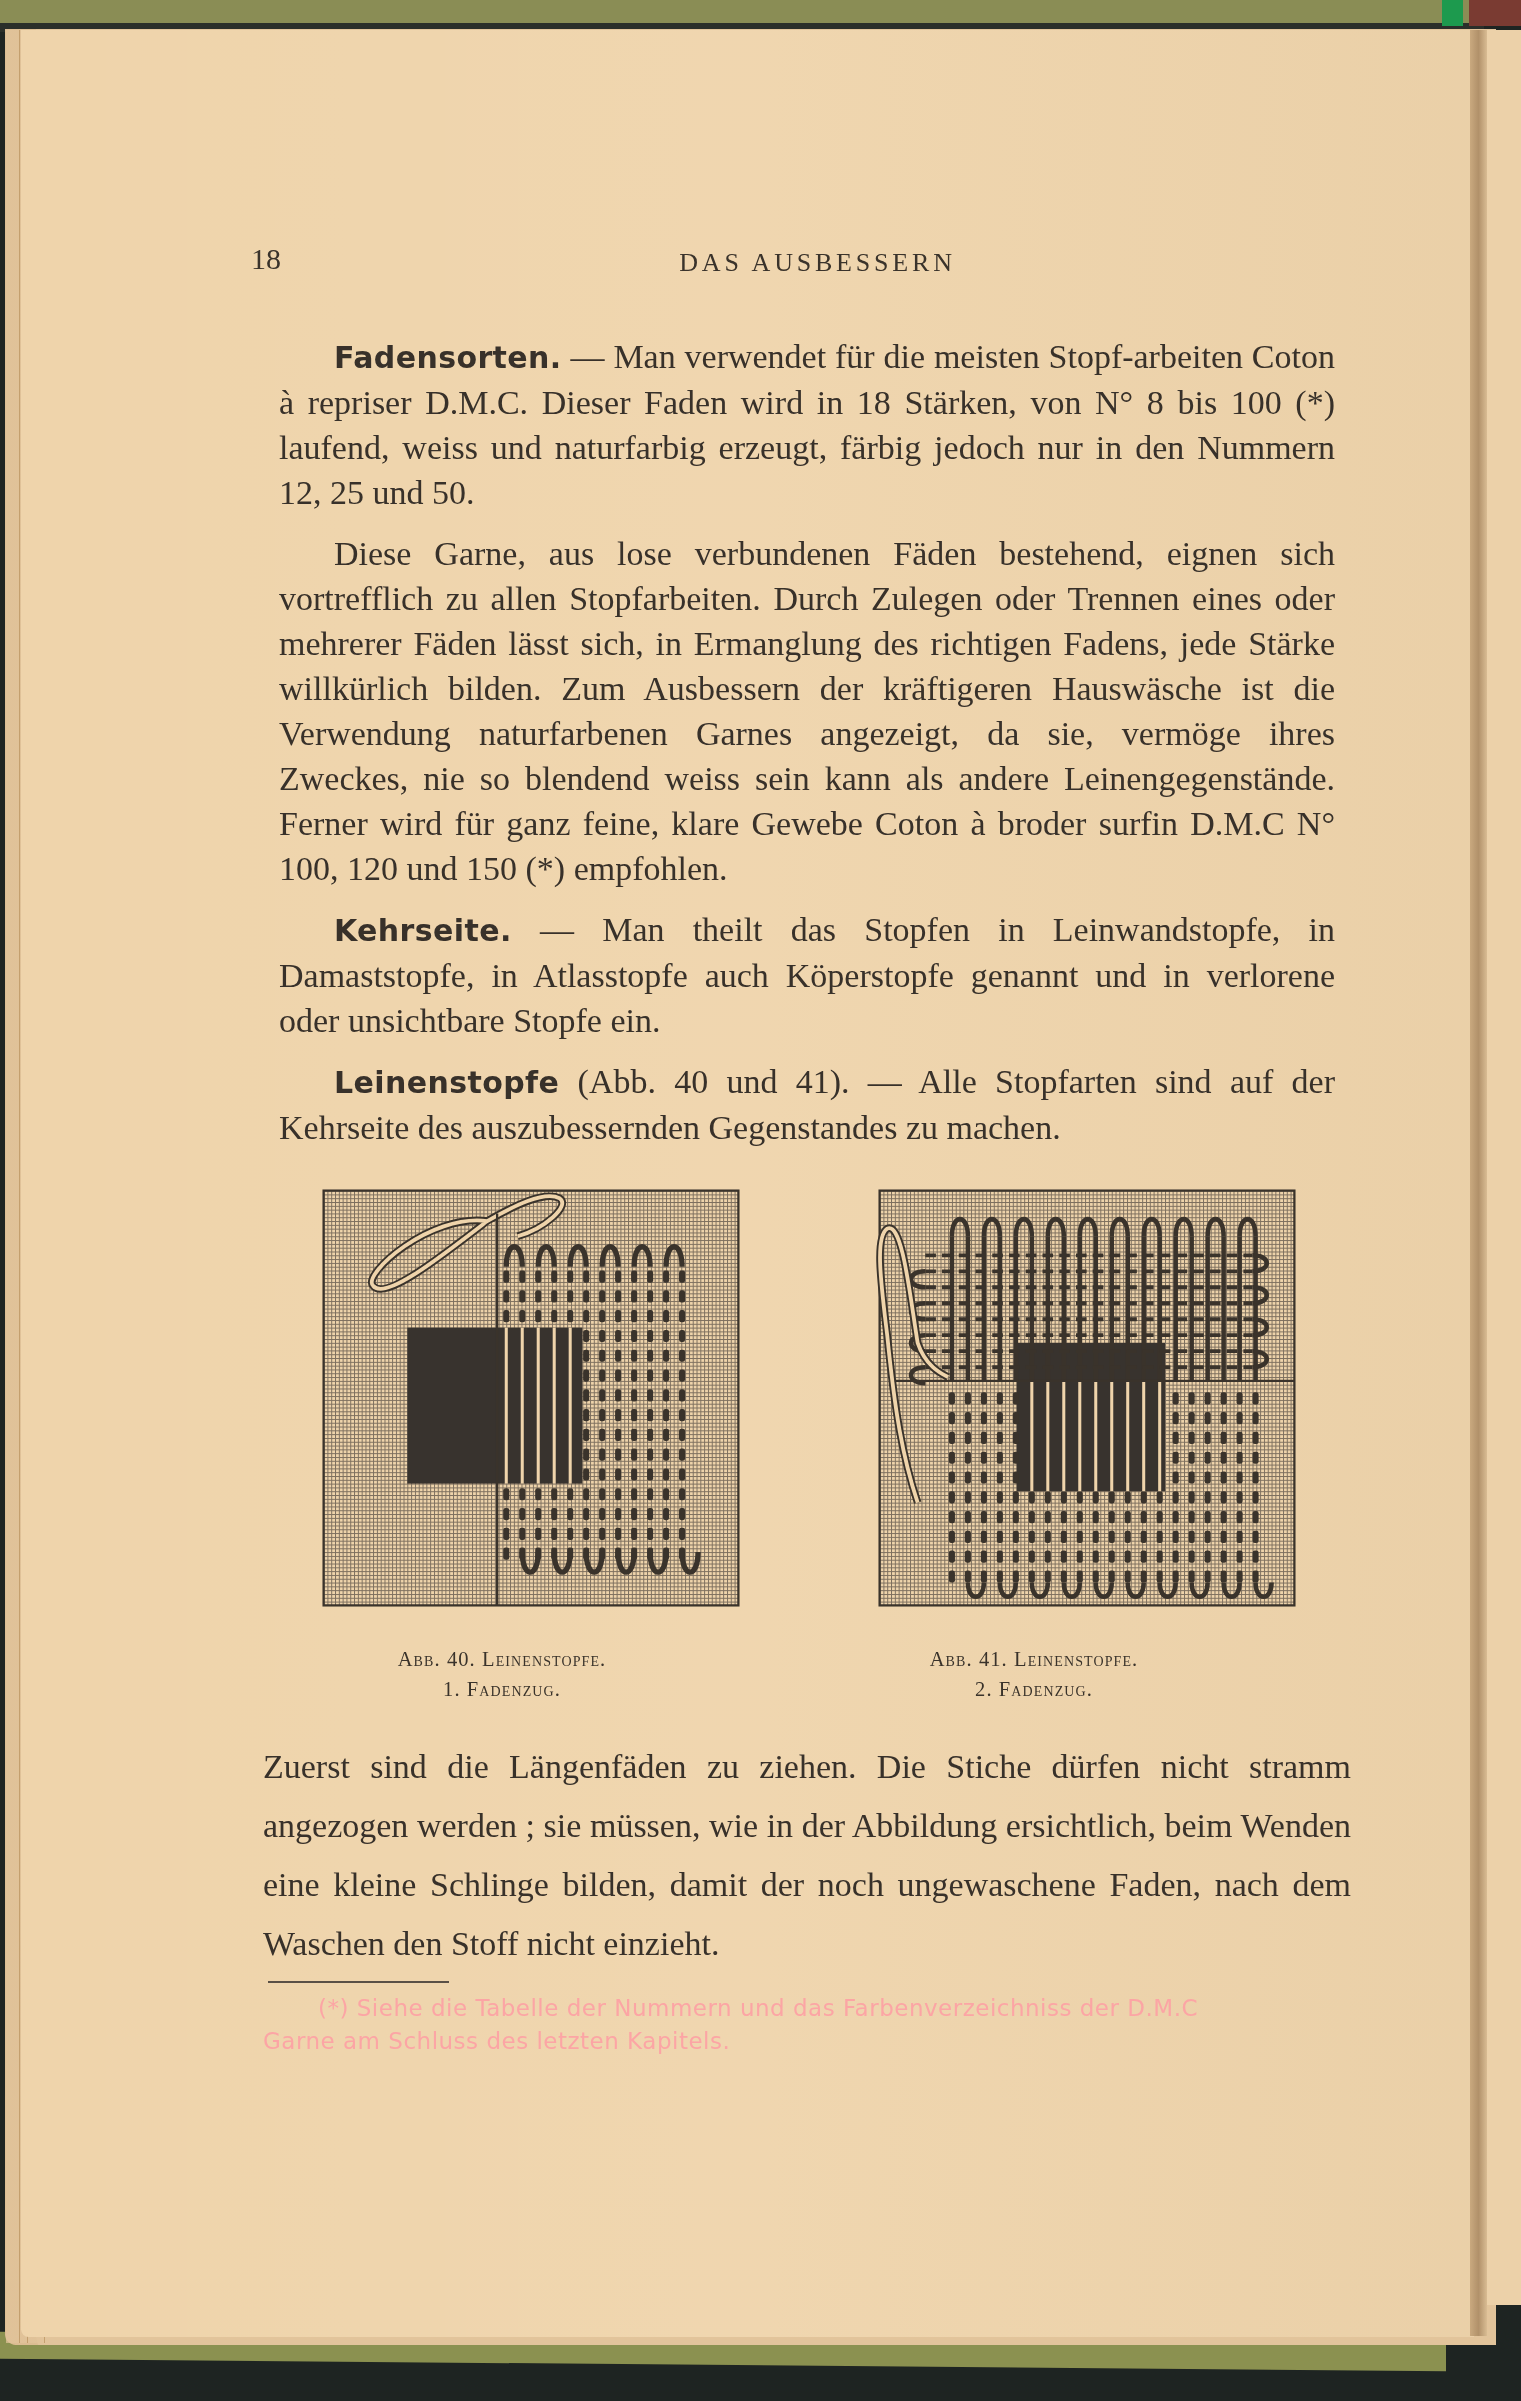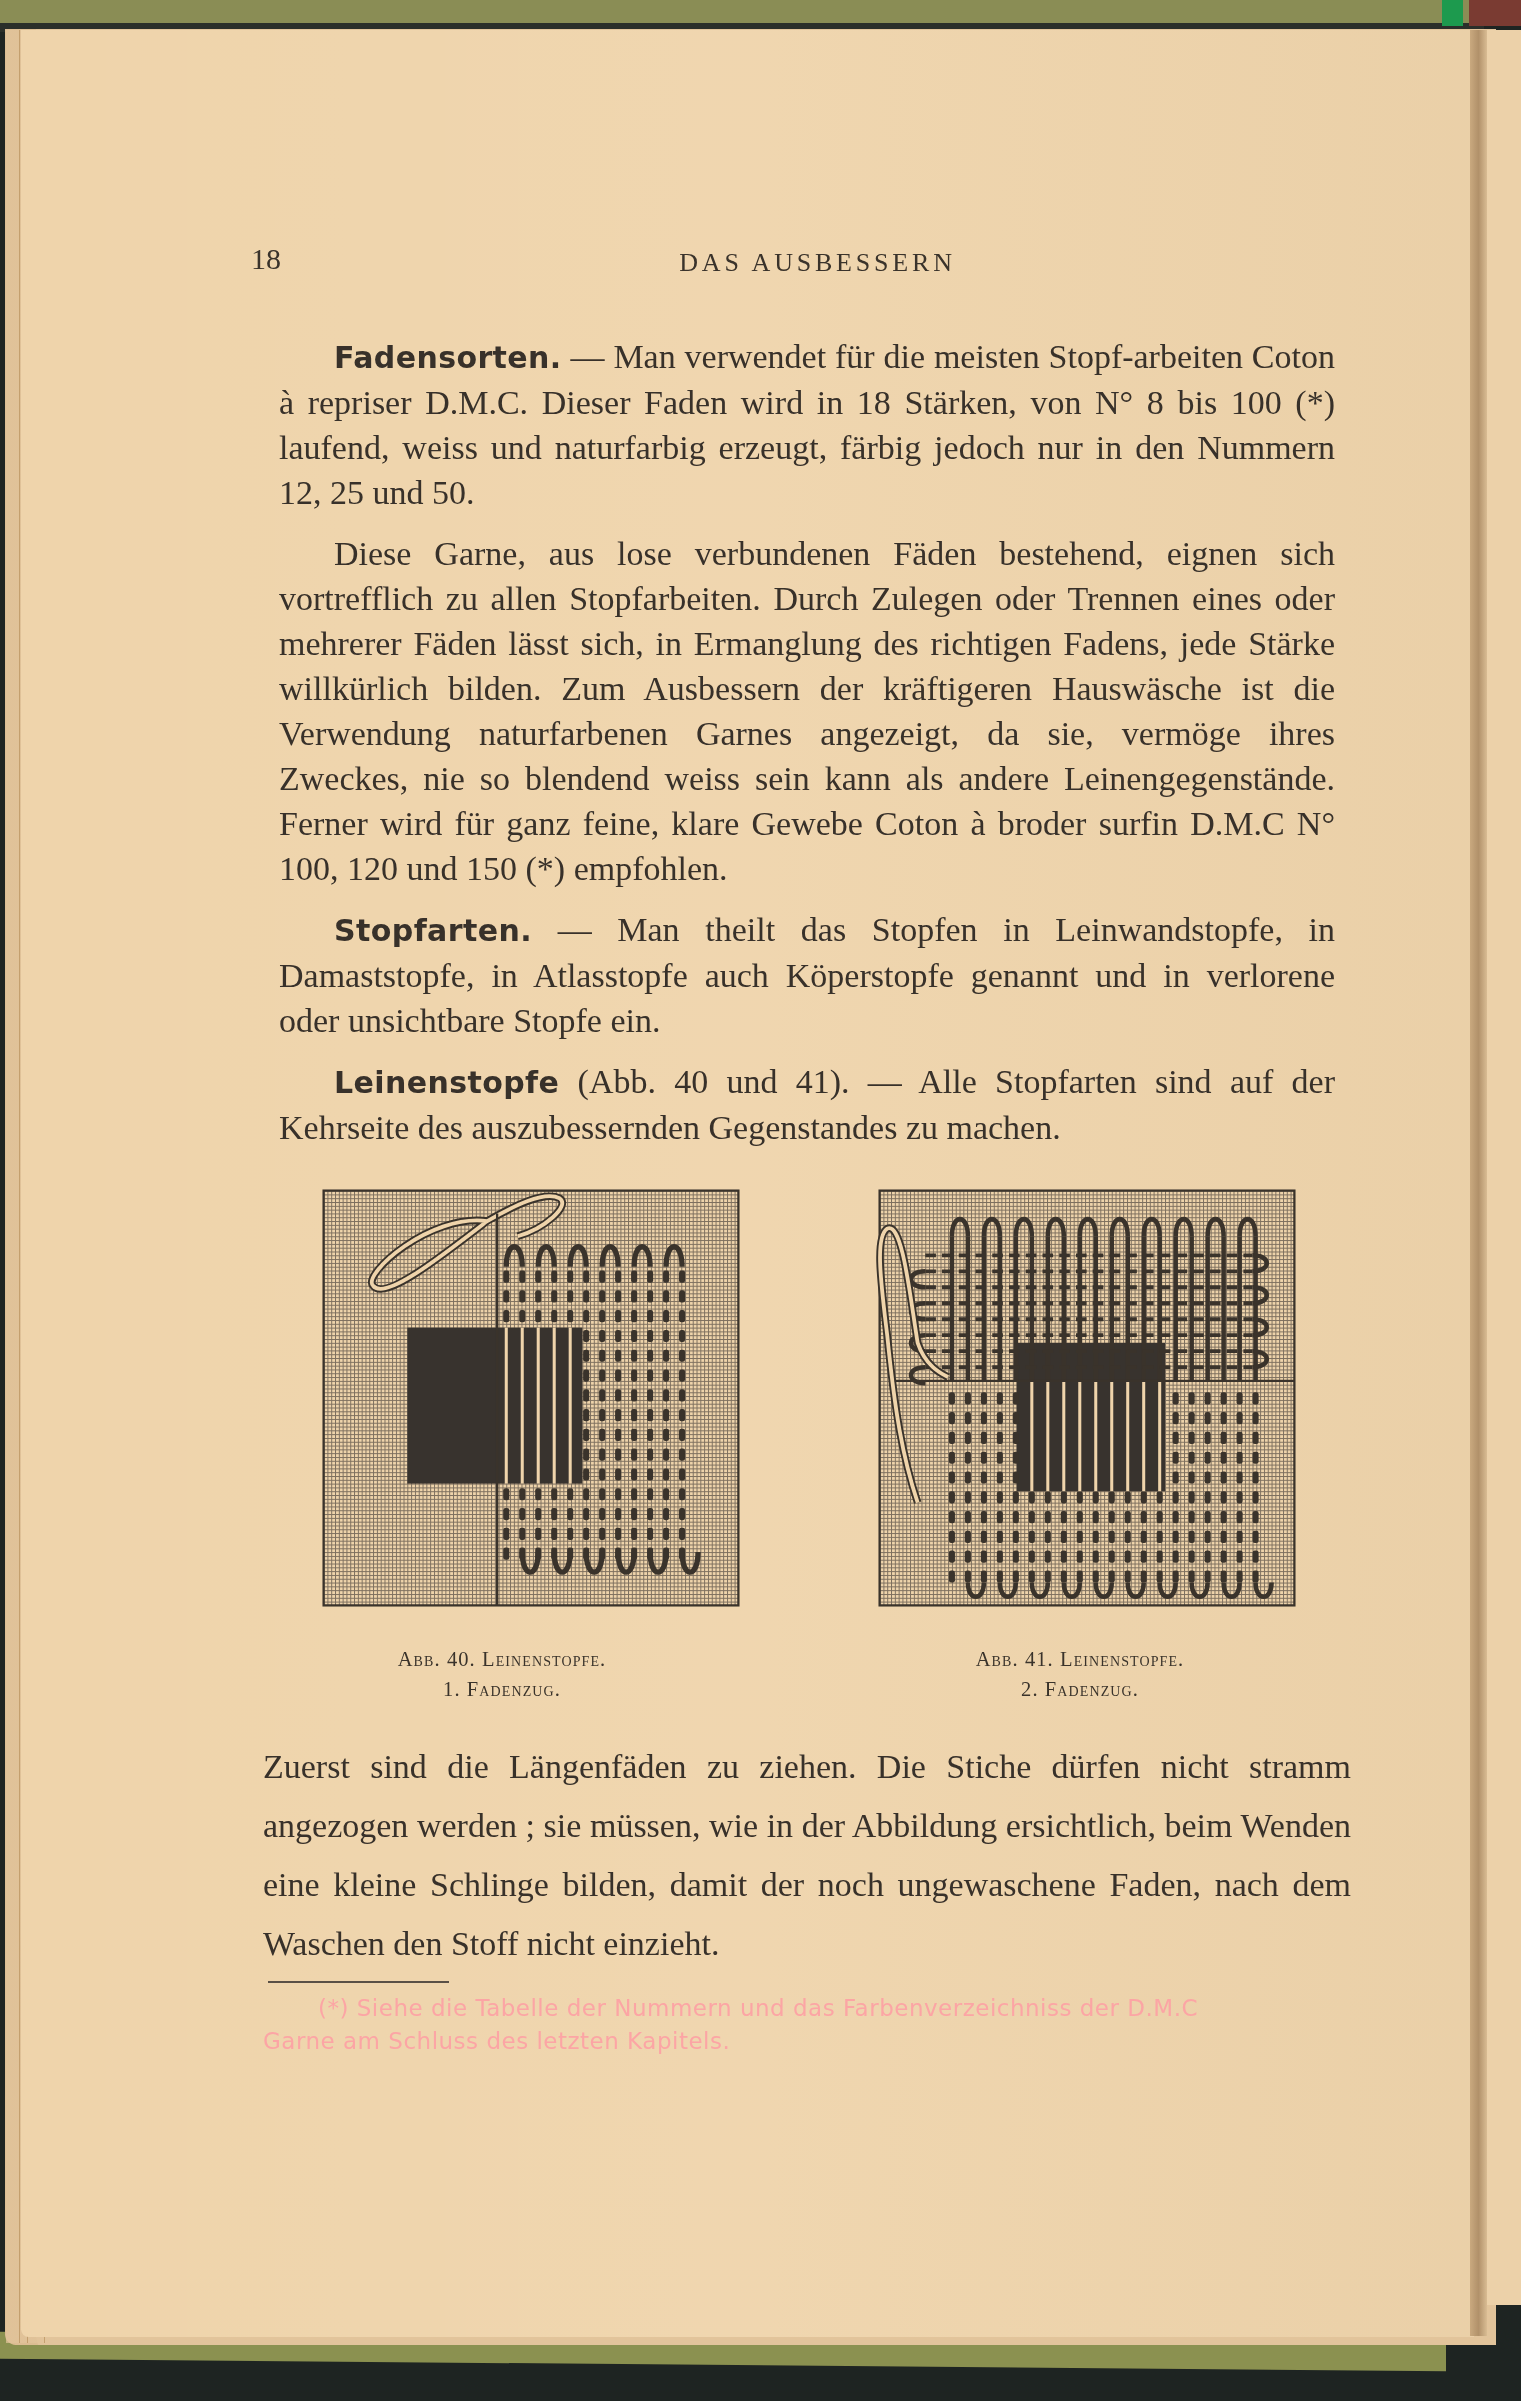--- a/index.html
+++ b/index.html
@@ -80,21 +80,21 @@
   .fig { position:absolute; width:430px; height:430px; }
   .fig.f1 { left:53px; top:0; }
   .fig.f2 { left:609px; top:0; }
   .fig svg { width:100%; height:100%; display:block; }
   .caption {
     position:absolute; top:1644px; width:396px; text-align:center;
     color:#3a332b; font-size:20.5px; line-height:30px; letter-spacing:1.1px;
     font-variant:small-caps;
   }
   .caption.c1 { left:304px; }
-  .caption.c2 { left:882px; }
+  .caption.c2 { left:836px; }
   .body-text-2 {
     position:absolute; left:263px; top:1737px; width:1088px;
     color:#38312a; font-size:34px; line-height:59px; text-align:justify;
   }
   .body-text-2 p { margin:0; }
   .fn-rule {
     position:absolute; left:268px; top:1981px; width:181px; height:2.3px;
     background:#5a5046;
   }
   .footnote {
@@ -121,21 +121,21 @@
 <div class="right-sliver"></div>
 
 <div class="running-head">
   <span class="folio">18</span>
   <div class="head-title">DAS AUSBESSERN</div>
 </div>
 
 <div class="body-text">
   <p class="ind"><span class="lead">Fadensorten.</span><span> — Man verwendet für die meisten Stopf-arbeiten Coton à repriser D.M.C. Dieser Faden wird in 18 Stärken, von N° 8 bis 100 (*) laufend, weiss und naturfarbig erzeugt, färbig jedoch nur in den Nummern 12, 25 und 50.</span></p>
   <p class="ind">Diese Garne, aus lose verbundenen Fäden bestehend, eignen sich vortrefflich zu allen Stopfarbeiten. Durch Zulegen oder Trennen eines oder mehrerer Fäden lässt sich, in Ermanglung des richtigen Fadens, jede Stärke willkürlich bilden. Zum Ausbessern der kräftigeren Hauswäsche ist die Verwendung naturfarbenen Garnes angezeigt, da sie, vermöge ihres Zweckes, nie so blendend weiss sein kann als andere Leinengegenstände. Ferner wird für ganz feine, klare Gewebe Coton à broder surfin D.M.C N° 100, 120 und 150 (*) empfohlen.</p>
-  <p class="ind"><span class="lead">Stopfarten.</span><span> — Man theilt das Stopfen in Leinwandstopfe, in Damaststopfe, in Atlasstopfe auch Köperstopfe genannt und in verlorene oder unsichtbare Stopfe ein.</span></p>
+  <p class="ind"><span class="lead">Kehrseite.</span><span> — Man theilt das Stopfen in Leinwandstopfe, in Damaststopfe, in Atlasstopfe auch Köperstopfe genannt und in verlorene oder unsichtbare Stopfe ein.</span></p>
   <p class="ind"><span class="lead">Leinenstopfe</span><span> (Abb. 40 und 41). — Alle Stopfarten sind auf der Kehrseite des auszubessernden Gegenstandes zu machen.</span></p>
 </div>
 
 <div class="figures">
   <div class="fig f1">
     <svg id="fig1" viewBox="0 0 565 565">
       <defs>
         <pattern id="cloth" width="5" height="5" patternUnits="userSpaceOnUse">
           <rect width="5" height="5" fill="#efd4ab"></rect>
           <rect width="5" height="1.3" fill="#7d6f5e"></rect>

